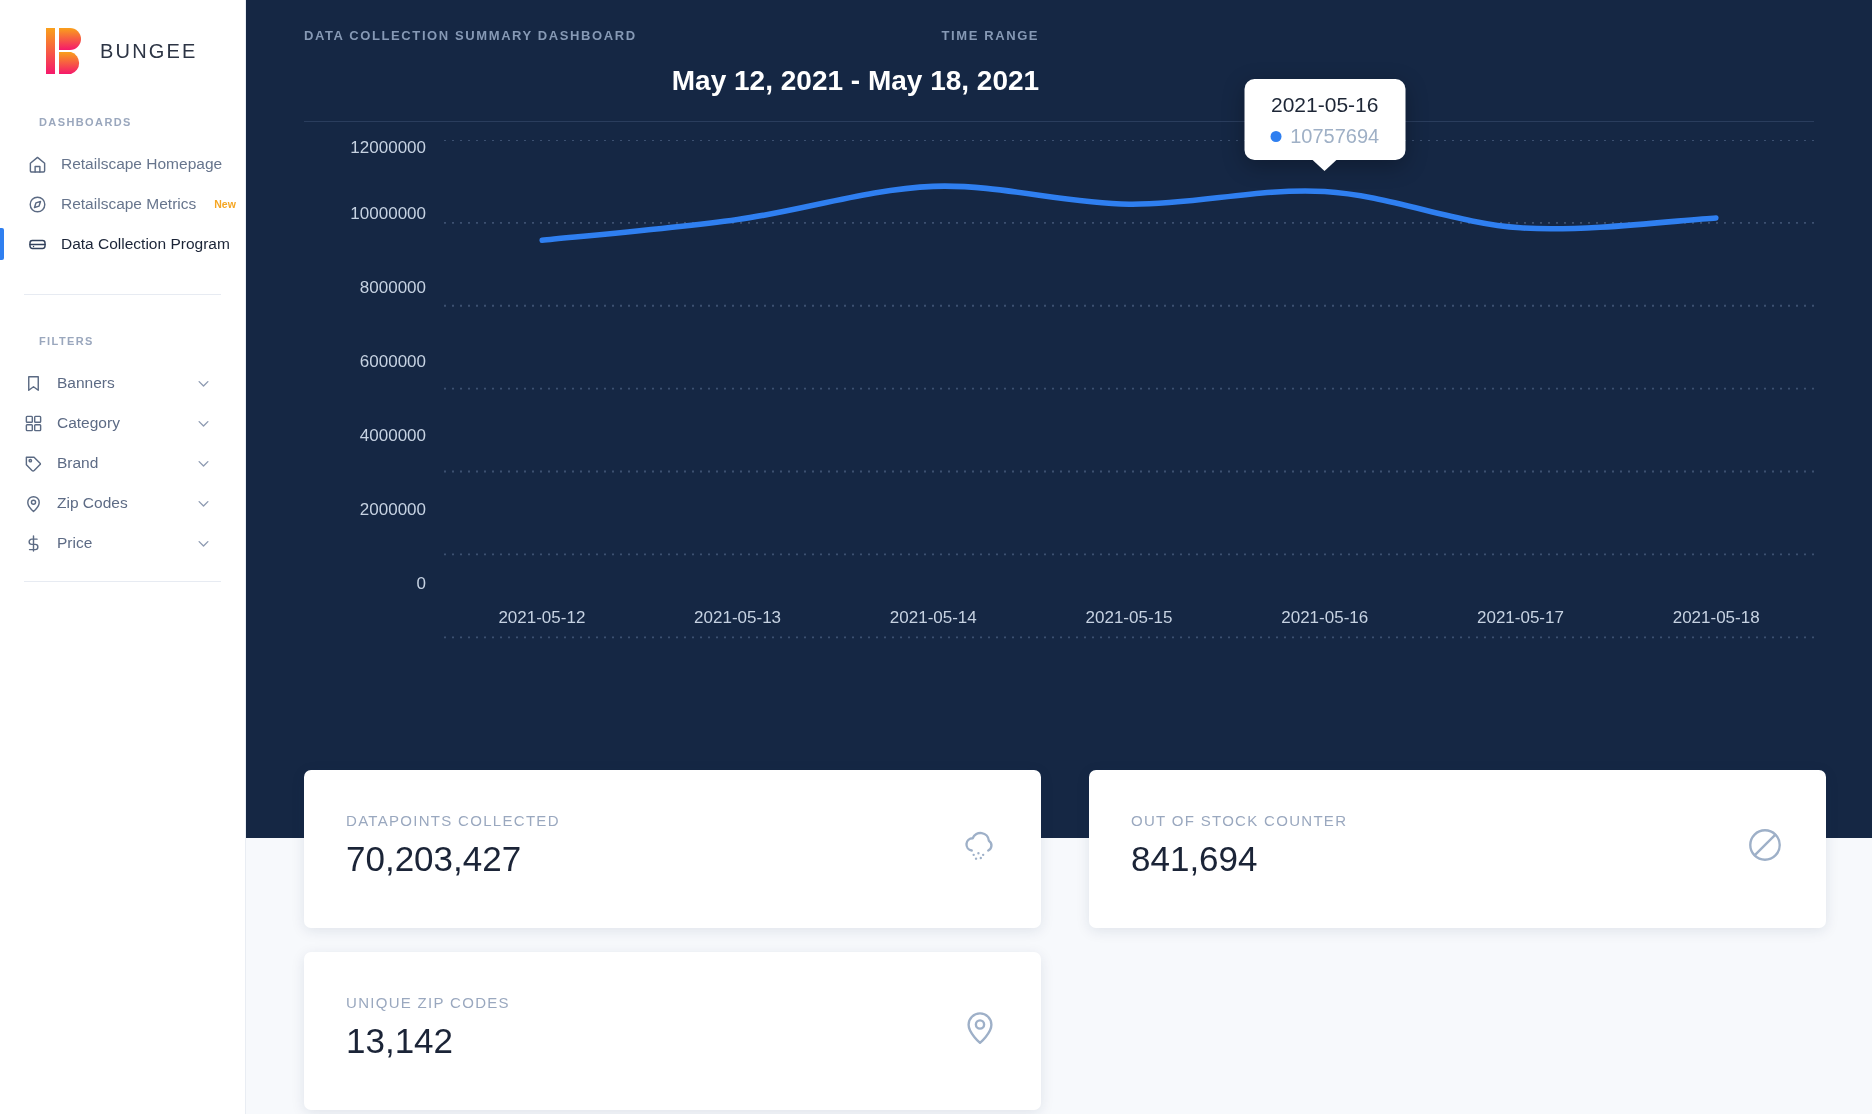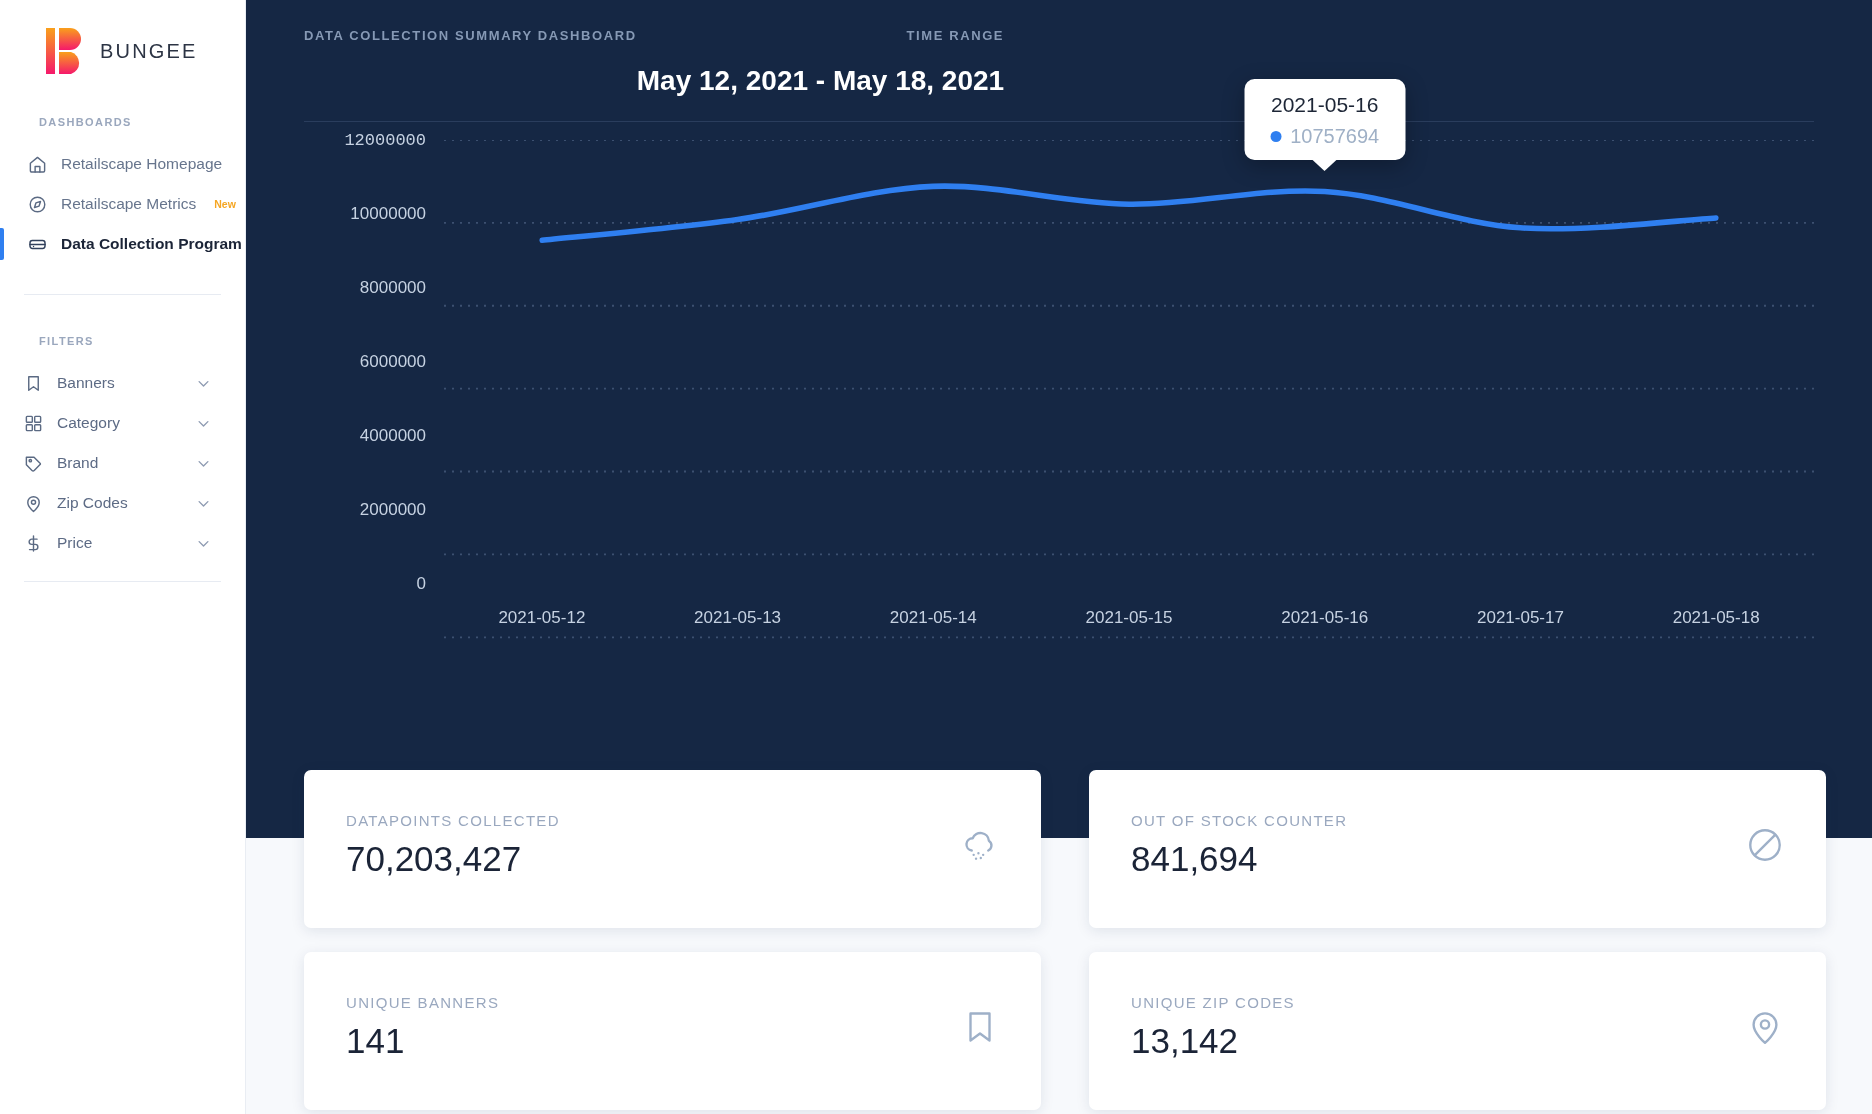--- a/index.html
+++ b/index.html
@@ -28,21 +28,21 @@
   }
   .section-label {
     font-size: 11px; letter-spacing: 1.4px; font-weight: 700;
     color: #9aa7bd; padding-left: 39px; margin-top: 40px; margin-bottom: 16px;
   }
   .nav-item {
     display: flex; align-items: center; gap: 14px;
     height: 40px; padding-left: 28px; position: relative;
     color: #67758d; font-size: 15.5px; cursor: pointer;
   }
-  .nav-item.active { color: #1b2437; font-weight: 700; }
+  .nav-item.active { color: #1b2437; font-weight: 400; }
   .nav-item.active::before {
     content: ""; position: absolute; left: 0; top: 4px;
     width: 4px; height: 32px; background: #2f7ff0; border-radius: 0 2px 2px 0;
   }
   .nav-icon { width: 19px; height: 19px; flex: 0 0 19px; display: block; color: #5b6a83; }
   .nav-item.active .nav-icon { color: #31415c; }
   .badge-new {
     font-size: 10.5px; color: #f5a623; font-weight: 700;
     vertical-align: super; margin-left: 4px;
   }
@@ -65,21 +65,21 @@
   .eyebrow {
     font-size: 13px; letter-spacing: 1.6px; font-weight: 700; color: #8699b5;
     text-transform: uppercase;
   }
   .hero-title {
     font-size: 41px; color: #ffffff; font-weight: 400; margin-top: 18px;
     letter-spacing: -0.3px;
   }
   .hero-right { text-align: right; }
   .hero-range {
-    font-size: 28px; color: #ffffff; font-weight: 700; margin-top: 22px;
+    font-size: 28px; color: #ffffff; font-weight: 700; margin-top: 22px; margin-left: 35px;
   }
 
   .chart-wrap { position: relative; margin: 24px 58px 0 58px; height: 600px; }
   .top-rule { height: 1px; background: #2a3d5d; width: 100%; }
   .chart-area { position: relative; height: 560px; margin-top: 18px; }
   .chart-svg { position: absolute; inset: 0; width: 100%; height: 100%; }
   .ylabel {
     position: absolute; right: 0; transform: translateY(-50%);
     font-size: 17px; color: #c6d2e2; white-space: nowrap;
   }
@@ -275,21 +275,21 @@
           <div class="eyebrow">TIME RANGE</div>
           <div class="hero-range">May 12, 2021 - May 18, 2021</div>
         </div>
       </div>
 
       <div class="chart-wrap">
         <div class="top-rule"></div>
 
         <div class="chart-area">
           <div class="ycol">
-            <div class="ylabel" style="top:0px;font-family:Liberation Mono, monospace;">12000000</div>
+            <div class="ylabel" style="top:8px;">12000000</div>
             <div class="ylabel" style="top:74px;">10000000</div>
             <div class="ylabel" style="top:148px;">8000000</div>
             <div class="ylabel" style="top:222px;">6000000</div>
             <div class="ylabel" style="top:296px;">4000000</div>
             <div class="ylabel" style="top:370px;">2000000</div>
             <div class="ylabel" style="top:444px;">0</div>
           </div>
 
           <svg class="chart-svg" viewBox="0 0 1510 500" preserveAspectRatio="none">
             <g stroke="#46periodic">
@@ -347,31 +347,20 @@
           <div class="card-value">841,694</div>
         </div>
         <span>
           <svg class="card-icon" viewBox="0 0 24 24" fill="none" stroke="currentColor" stroke-width="1.5" stroke-linecap="round">
             <circle cx="12" cy="12" r="9.3"></circle>
               <path d="M5.6 18.4 18.4 5.6"></path>
           </svg>
         </span>
       </div>
 
-      <div class="card">
-        <div>
-          <div class="card-label">UNIQUE BANNERS</div>
-          <div class="card-value">141</div>
-        </div>
-        <span>
-          <svg class="card-icon" viewBox="0 0 24 24" fill="none" stroke="currentColor" stroke-width="1.5" stroke-linecap="round" stroke-linejoin="round">
-            <path d="M6 3.5h12v17l-6-4.4-6 4.4z"></path>
-          </svg>
-        </span>
-      </div>
 
       <div class="card">
         <div>
           <div class="card-label">UNIQUE ZIP CODES</div>
           <div class="card-value">13,142</div>
         </div>
         <span>
           <svg class="card-icon" viewBox="0 0 24 24" fill="none" stroke="currentColor" stroke-width="1.5" stroke-linecap="round" stroke-linejoin="round">
             <path d="M12 22s7.2-6.2 7.2-11.4A7.2 7.2 0 0 0 4.8 10.6C4.8 15.8 12 22 12 22z"></path>
             <circle cx="12" cy="10.4" r="2.6"></circle>

